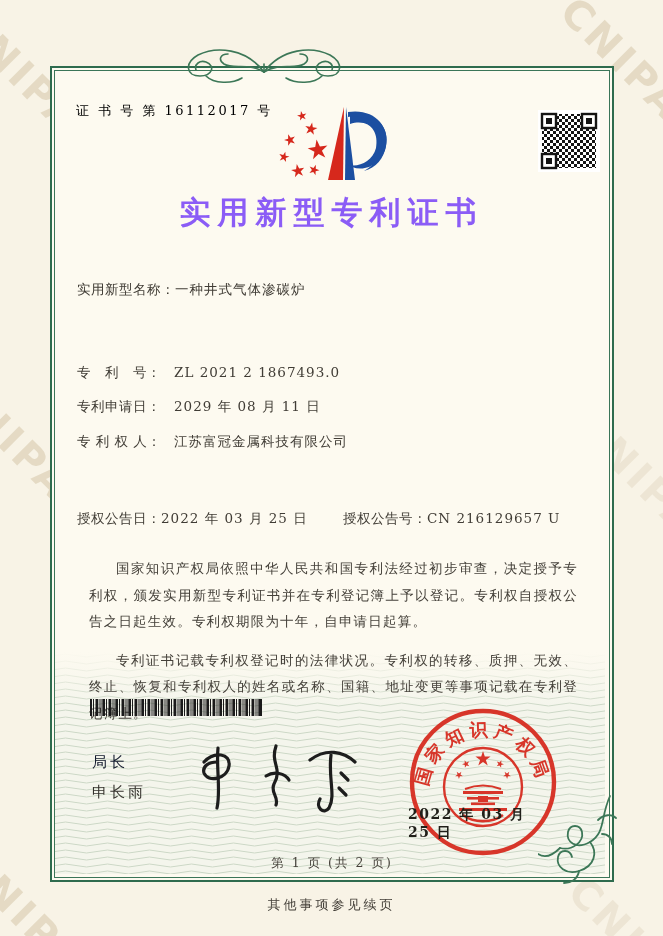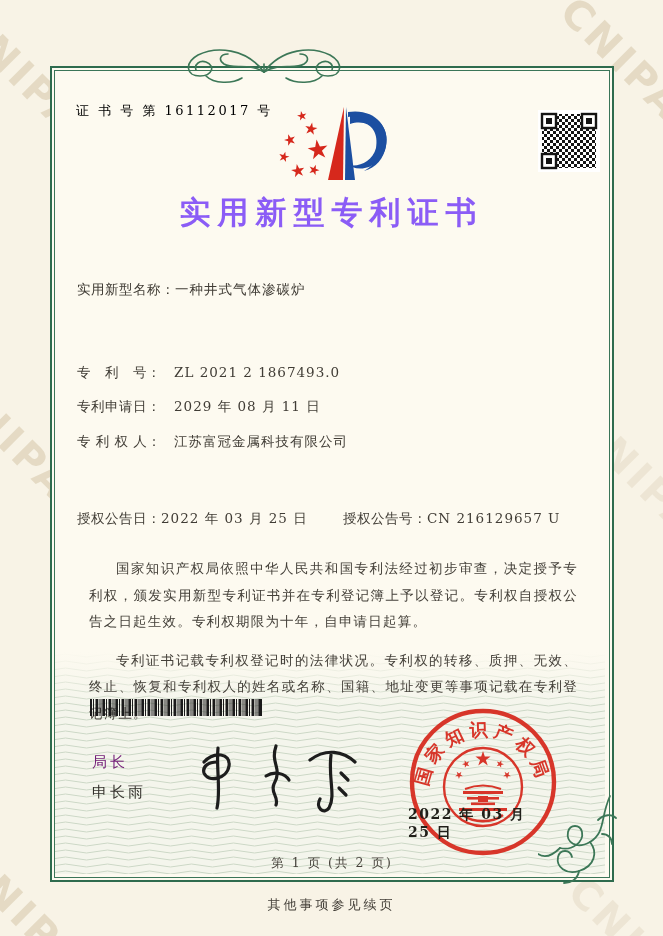--- a/index.html
+++ b/index.html
@@ -30,21 +30,21 @@
   .row{position:absolute;left:77px;width:520px;font-size:13.5px;letter-spacing:.5px;color:#403c35;}
   .row .lbl{display:inline-block;min-width:97px;}
   .row .val{letter-spacing:1px;}
   .grant-right{position:absolute;left:266px;top:0;}
   .paras{position:absolute;left:77px;top:543px;width:513px;font-size:13.5px;line-height:26.5px;
       letter-spacing:1.2px;color:#45413a;text-align:justify;}
   .paras p{margin:12px;text-indent:2em;}
   
   .barcode{position:absolute;left:90px;top:699px;width:172px;height:17px;}
   .signer-title{position:absolute;left:92px;top:753px;font-family:"DejaVu Sans","Liberation Sans",sans-serif;
-      font-size:15px;letter-spacing:3px;color:#701a75;font-weight:500;}
+      font-size:15px;letter-spacing:3px;color:#0f172a;font-weight:500;}
   .signer-name{position:absolute;left:92px;top:783px;font-family:"DejaVu Sans","Liberation Sans",sans-serif;
       font-size:15px;letter-spacing:3px;color:#33302b;font-weight:500;}
   .signature{position:absolute;left:190px;top:738px;}
   .seal{position:absolute;left:406px;top:703px;opacity:.93;}
   .seal-date{position:absolute;left:408px;top:806px;width:140px;font-size:14px;letter-spacing:1.5px;
       color:#201f19;font-weight:600;z-index:6;}
   .page-no{position:absolute;left:53px;top:855px;width:558px;text-align:center;font-size:12.5px;
       letter-spacing:2px;color:#45413a;z-index:6;}
   .footer-note{position:absolute;left:0;top:896px;width:663px;text-align:center;font-size:13px;
       letter-spacing:3px;color:#45413a;}

